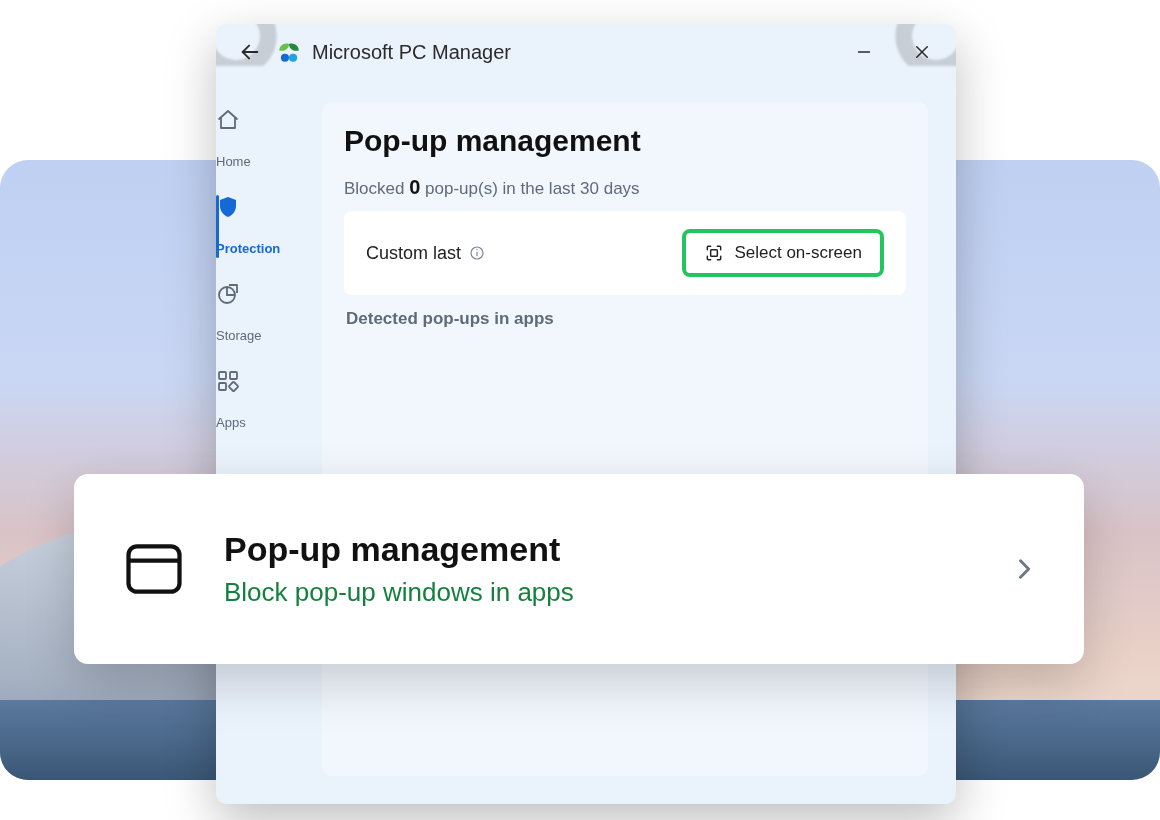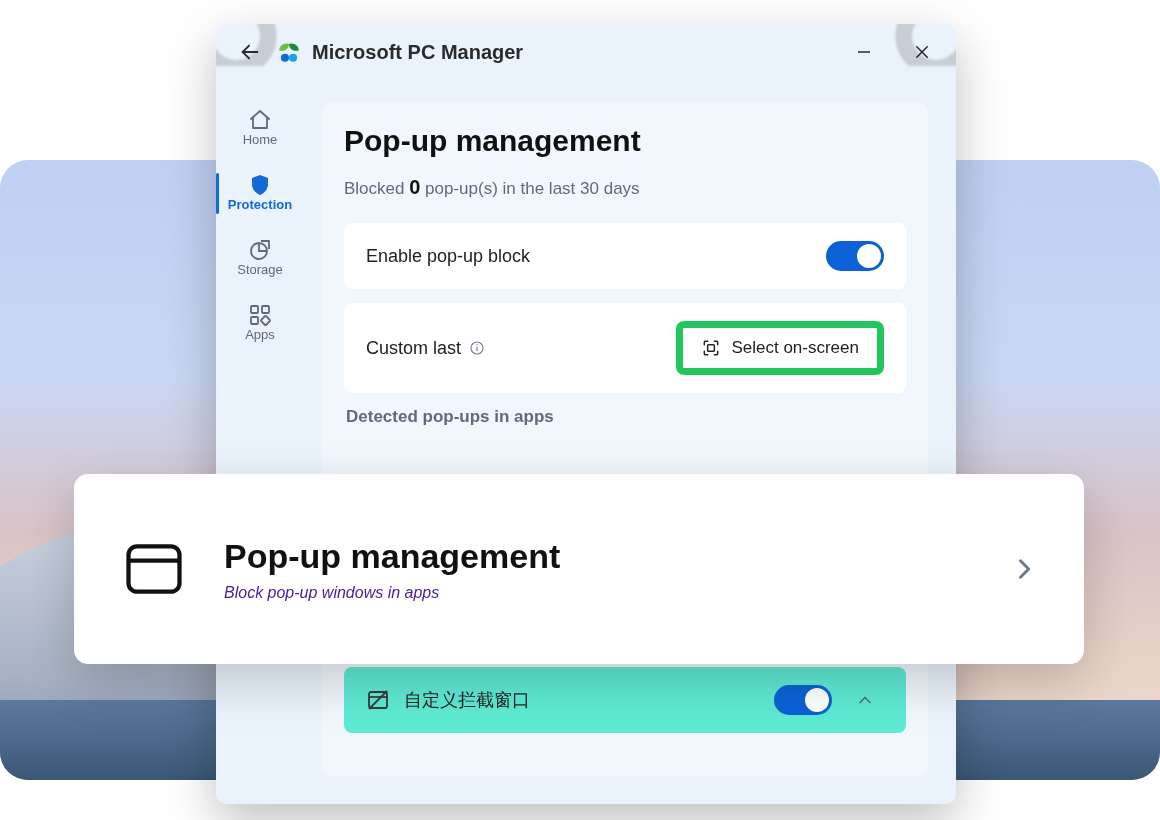--- a/index.html
+++ b/index.html
@@ -43,59 +43,59 @@
   .app-window::before, .app-window::after {
     content:""; position:absolute; top:-18px; width:120px; height:60px;
     background: radial-gradient(circle, rgba(0,0,0,.0) 0 35%, rgba(0,0,0,.15) 36% 60%, transparent 61%);
     filter: blur(1px) contrast(1.5);
     pointer-events:none;
   }
   .app-window::before { left:-40px; }
   .app-window::after  { right:-40px; }
 
   .titlebar {
-    height:56px; display:flex; align-items:center; padding:0 14px;font-weight:bold;
+    height:56px; display:flex; align-items:center; padding:0 14px;
   }
   .back-btn, .win-btn {
     width:40px; height:40px; display:flex; align-items:center; justify-content:center;
     border:none; background:transparent; border-radius:6px; cursor:pointer;
     color:#2b2b2b;
   }
   .app-logo { width:26px; height:26px; margin:0 10px 0 6px; }
   .app-title { font-size:20px; color:#2b2b2b; flex:1; }
   .win-btns { display:flex; gap:18px; }
 
   .body { display:flex; height:calc(100% - 56px); }
 
   .sidebar {
     width:88px; padding-top:16px;
     display:flex; flex-direction:column; align-items:stretch;
   }
   .side-item {
-    display:flex; flex-direction:column; align-items:center; gap:0;
+    display:flex; flex-direction:column; gap:22px;
     padding:12px 0 14px; font-size:13px; color:#5f6a7a;
     cursor:pointer; position:relative;
   }
   .side-item .ic { width:24px; height:24px; color:#5f6a7a; }
   .side-item.active { color:#1569d6;font-weight:bold; }
   .side-item.active .ic { color:#1569d6; }
   .side-item.active::before {
     content:""; position:absolute; left:0; top:12px; bottom:12px; width:3px;
     background:#1569d6; border-radius:3px;
   }
 
   .content {
     flex:1; padding:22px 28px 28px 18px; overflow:hidden;
   }
   .content-card {
     background:#f2f7fe; border-radius:10px; padding:22px 22px 30px;
     height:100%;
   }
   .page-title { font-size:30px; font-weight:700; color:#111; margin-bottom:18px; }
-  .subline { font-size:17px; color:#5f6a7a; margin-bottom:24px; }
+  .subline { font-size:17px; color:#5f6a7a; margin-bottom:12px; }
   .subline .count { color:#111; font-weight:700; font-size:20px; }
 
   .card {
     background:#fff; border-radius:8px; padding:18px 22px;
     display:flex; align-items:center; justify-content:space-between;
     margin-bottom:14px;
   }
   .card .label { font-size:18px; color:#222; display:flex; align-items:center; gap:8px; }
   .info-icon { width:16px; height:16px; color:#7a8597; }
 
@@ -103,21 +103,21 @@
     width:58px; height:30px; background:#0b62d6; border-radius:30px;
     position:relative; cursor:pointer;
   }
   .toggle .knob {
     position:absolute; top:3px; right:3px;
     width:24px; height:24px; background:#fff; border-radius:50%;
   }
 
   .select-btn {
     display:flex; align-items:center; gap:10px;
-    border:7px solid #22c55e; background:#fff; color:#222;
+    border:4px solid #22c55e; background:#fff; color:#222;
     padding:10px 18px; border-radius:8px; font-size:17px; cursor:pointer;
   }
   .select-btn .ic { width:20px; height:20px; }
 
   .section-label { font-size:17px; color:#5f6a7a; margin:10px 0 10px 2px;font-weight:bold; }
 
   .app-row {
     background:#5eead4; border-radius:8px; padding:14px 22px;
     display:flex; align-items:center; gap:14px; margin-bottom:12px;
   }
@@ -136,21 +136,21 @@
     left:74px; top:474px;
     width:1010px; height:190px;
     background:#fff; border-radius:14px;
     box-shadow: 0 18px 50px rgba(0,0,0,.18);
     display:flex; align-items:center; padding:0 46px 0 46px;
     gap:36px;
   }
   .overlay-card .big-ic { width:68px; height:68px; color:#111; }
   .overlay-card .txt { flex:1; }
   .overlay-card .ov-title { font-size:34px; font-weight:700; color:#111; margin-bottom:8px; }
-  .overlay-card .ov-sub   { font-size:16px; color:#4c1d95;font-style:italic; }
+  .overlay-card .ov-sub   { font-size:26px; color:#15803d; }
   .overlay-card .chev-right { width:28px; height:28px; color:#6e7786; }
 
   svg { display:block; }
 </style>
 </head>
 <body>
 
 <div class="desktop-bg"></div>
 
 <div class="app-window">
@@ -221,26 +221,20 @@
     <div class="content">
       <div class="content-card">
         <h1 class="page-title">Pop-up management</h1>
 
         <div class="subline">
           <span>Blocked</span>
           <span class="count">0</span>
           <span>pop-up(s) in the last 30 days</span>
         </div>
 
-        <div class="card">
-          <div class="label">Enable pop-up block</div>
-          <div class="toggle" role="switch" aria-checked="true">
-            <div class="knob"></div>
-          </div>
-        </div>
 
         <div class="card">
           <div class="label">
             <span>Custom last</span>
             <svg class="info-icon" viewBox="0 0 24 24" fill="none" stroke="currentColor" stroke-width="1.8">
                 <circle cx="12" cy="12" r="9"></circle>
                 <line x1="12" y1="10" x2="12" y2="17"></line>
                 <circle cx="12" cy="7" r="1" fill="currentColor" stroke="none"></circle>
               </svg>
           </div>

